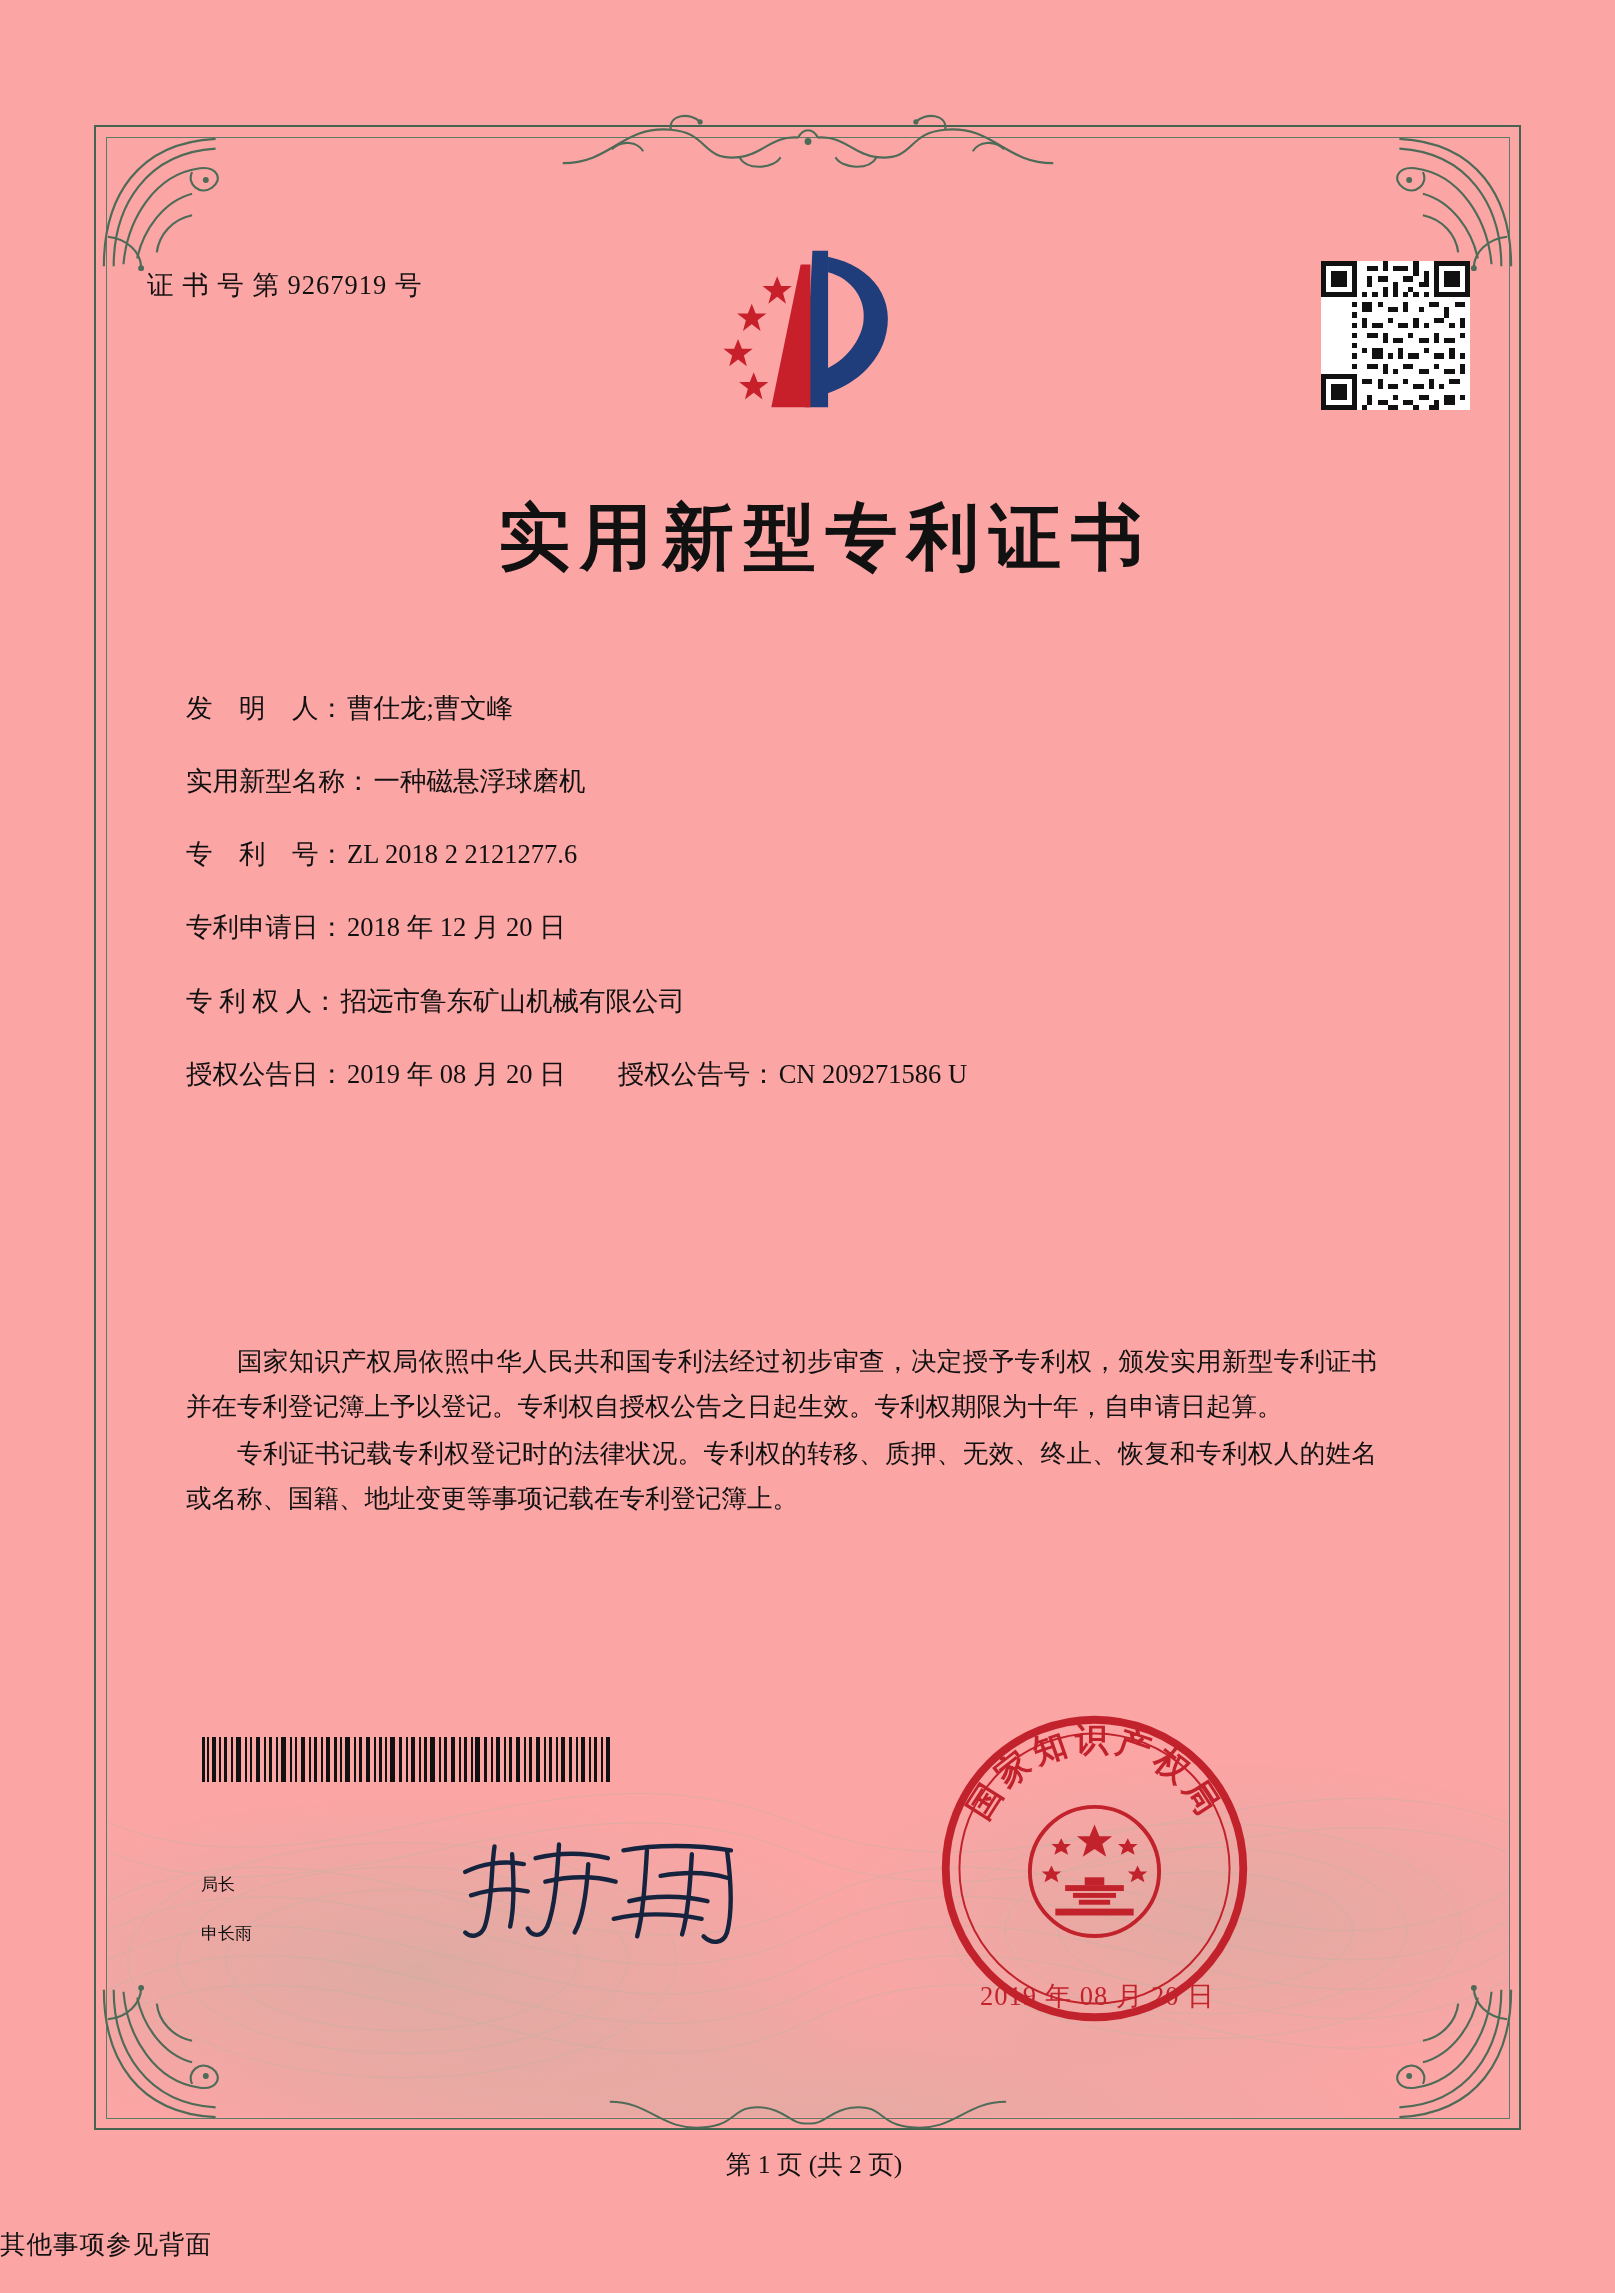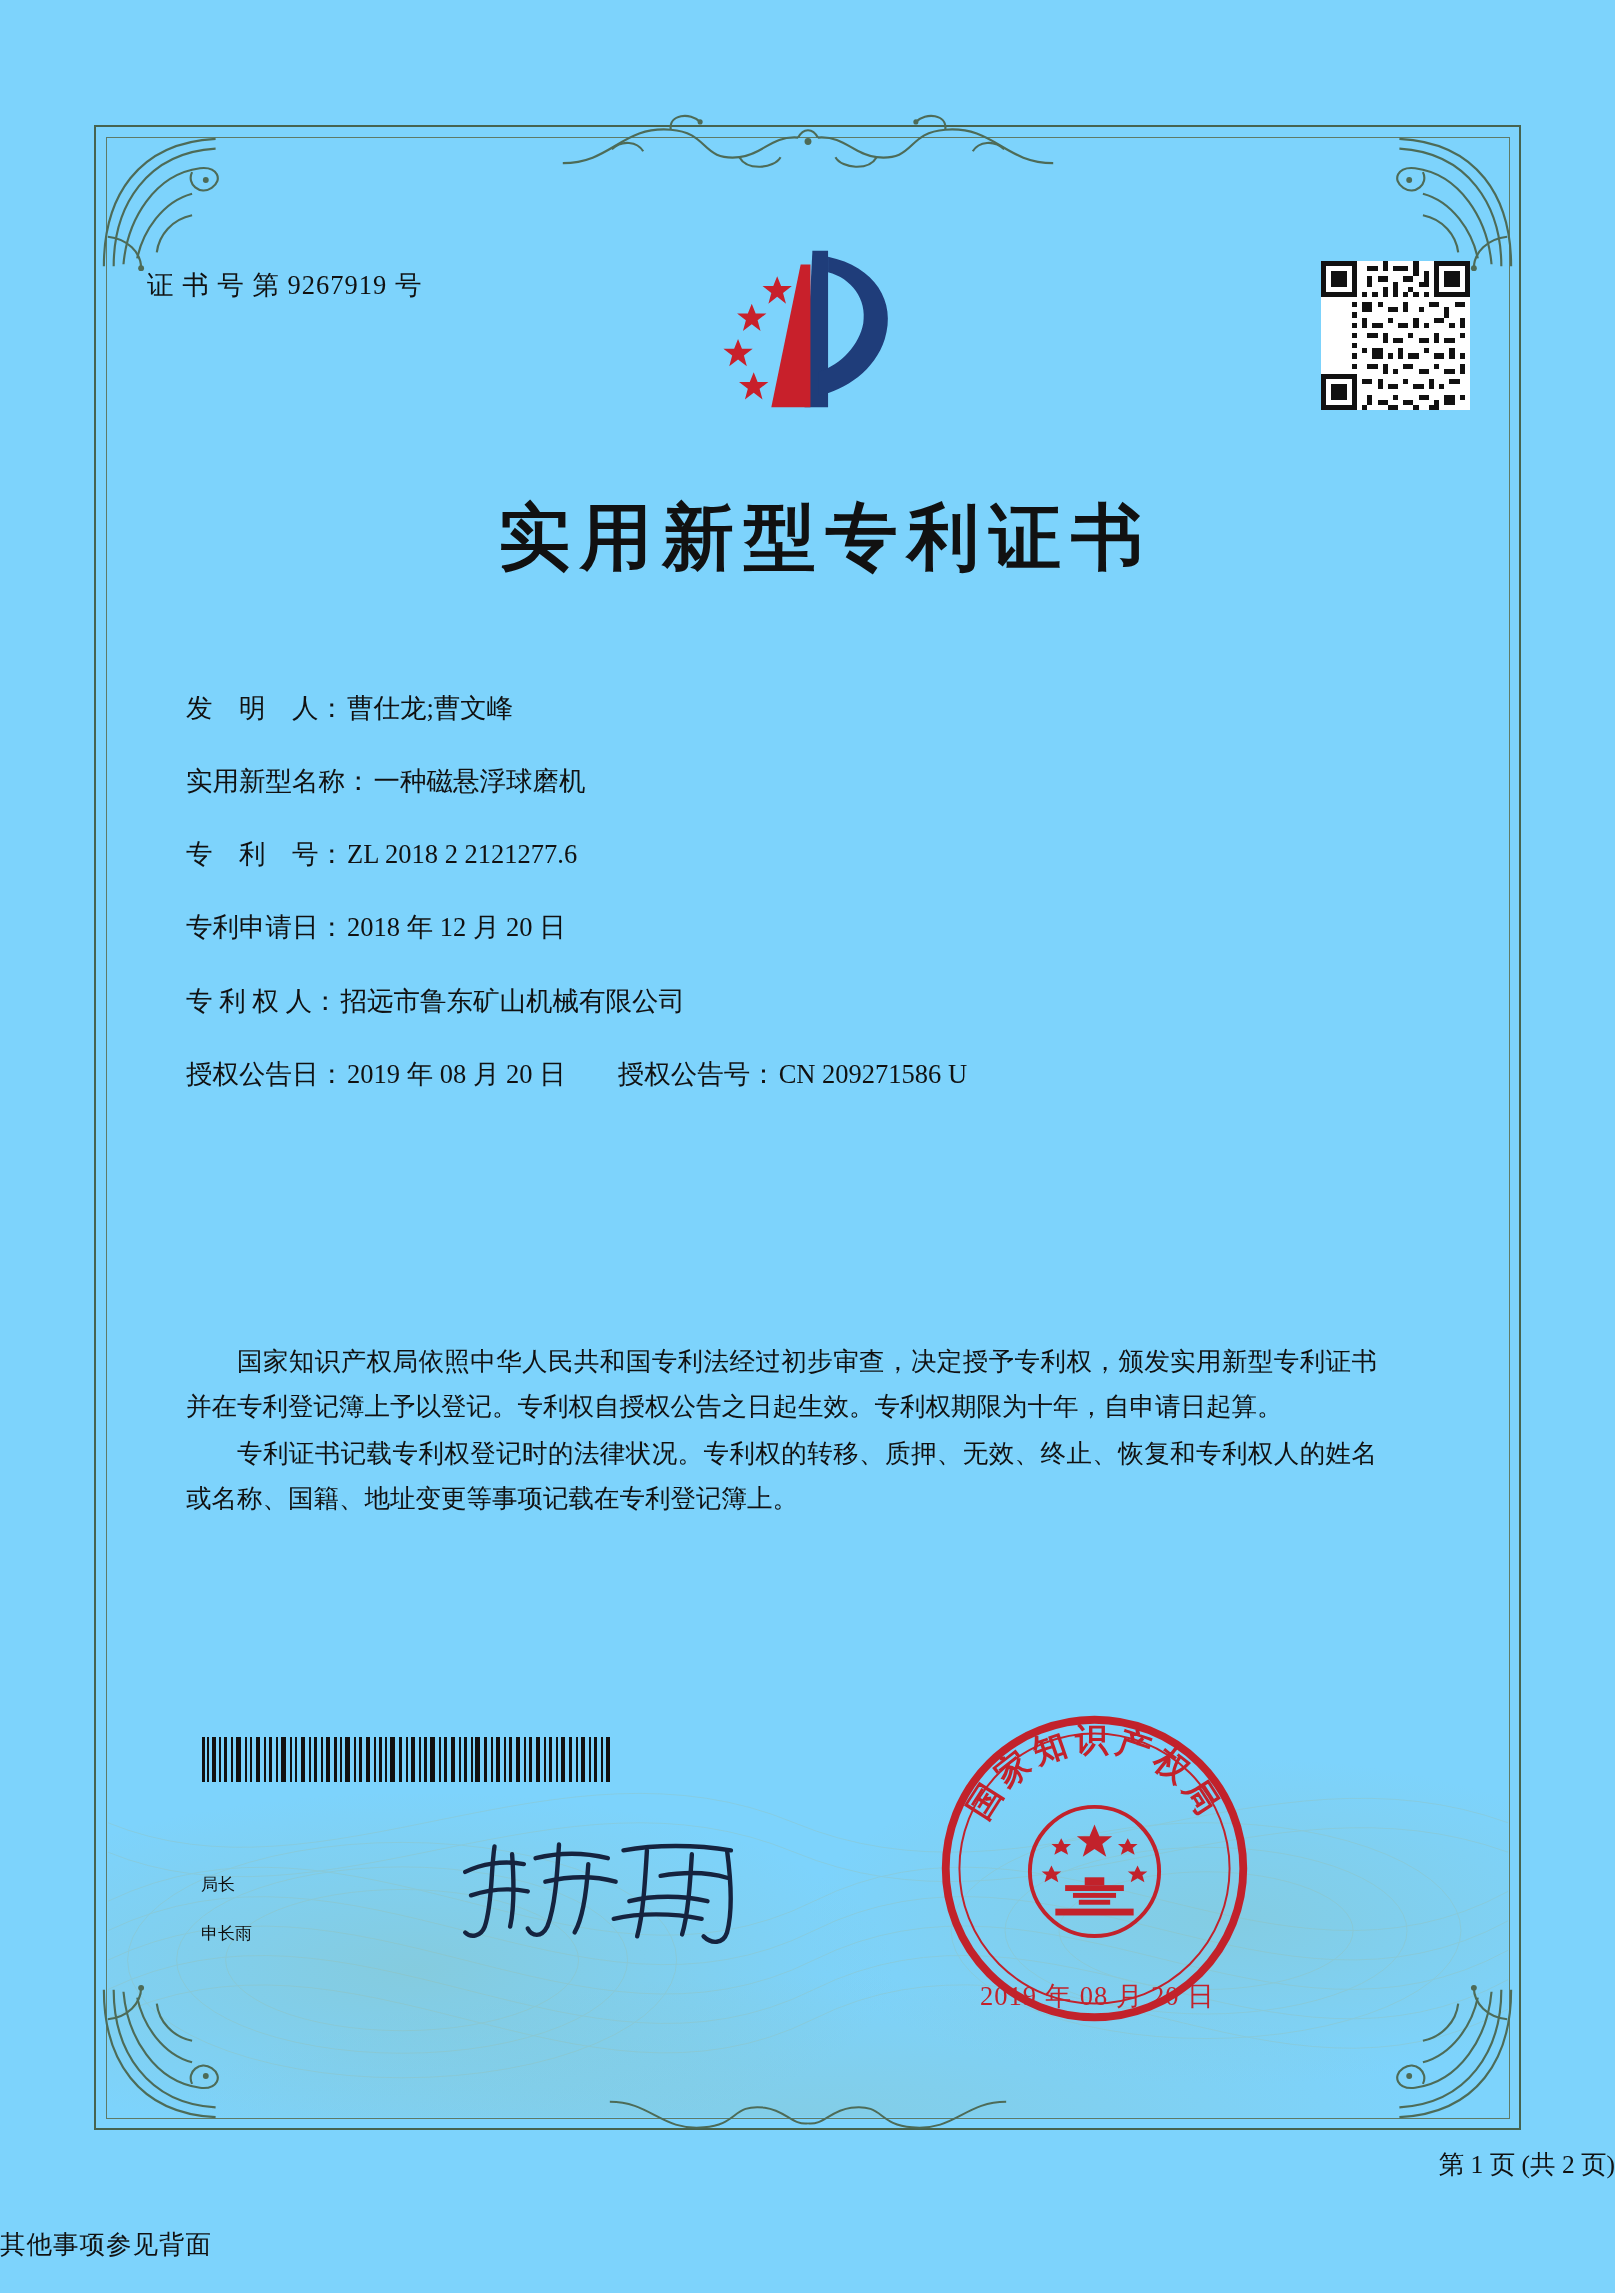--- a/index.html
+++ b/index.html
@@ -13,21 +13,21 @@
     font-family: "Liberation Serif", "DejaVu Serif", serif;
     color: #1a1a1a;
     position: relative;
     overflow: hidden;
   }
 
   
   .page {
     position: absolute;
     inset: 0;
-    background: #7dd3fc;
+    background: #fca5a5;
   }
 
   .outer-border {
     position: absolute;
     left: 94px;
     top: 125px;
     width: 1427px;
     height: 2005px;
     border: 2.9px solid #46634f;
     box-sizing: border-box;
@@ -233,21 +233,21 @@
     font-size: 26.5px;
     color: #c2222b;
     letter-spacing: 1px;
     font-family: "Liberation Serif", serif;
   }
 
   .page-num {
     position: absolute;
     left: 0; right: 0;
     top: 2147px;
-    text-align: right;
+    text-align: center;
     font-size: 25.5px;
     color: #111;
     padding-left: 13px;
   }
   .footer-note {
     position: absolute;
     left: 0; right: 0;
     top: 2227px;
     text-align: left;
     font-size: 25.5px;

